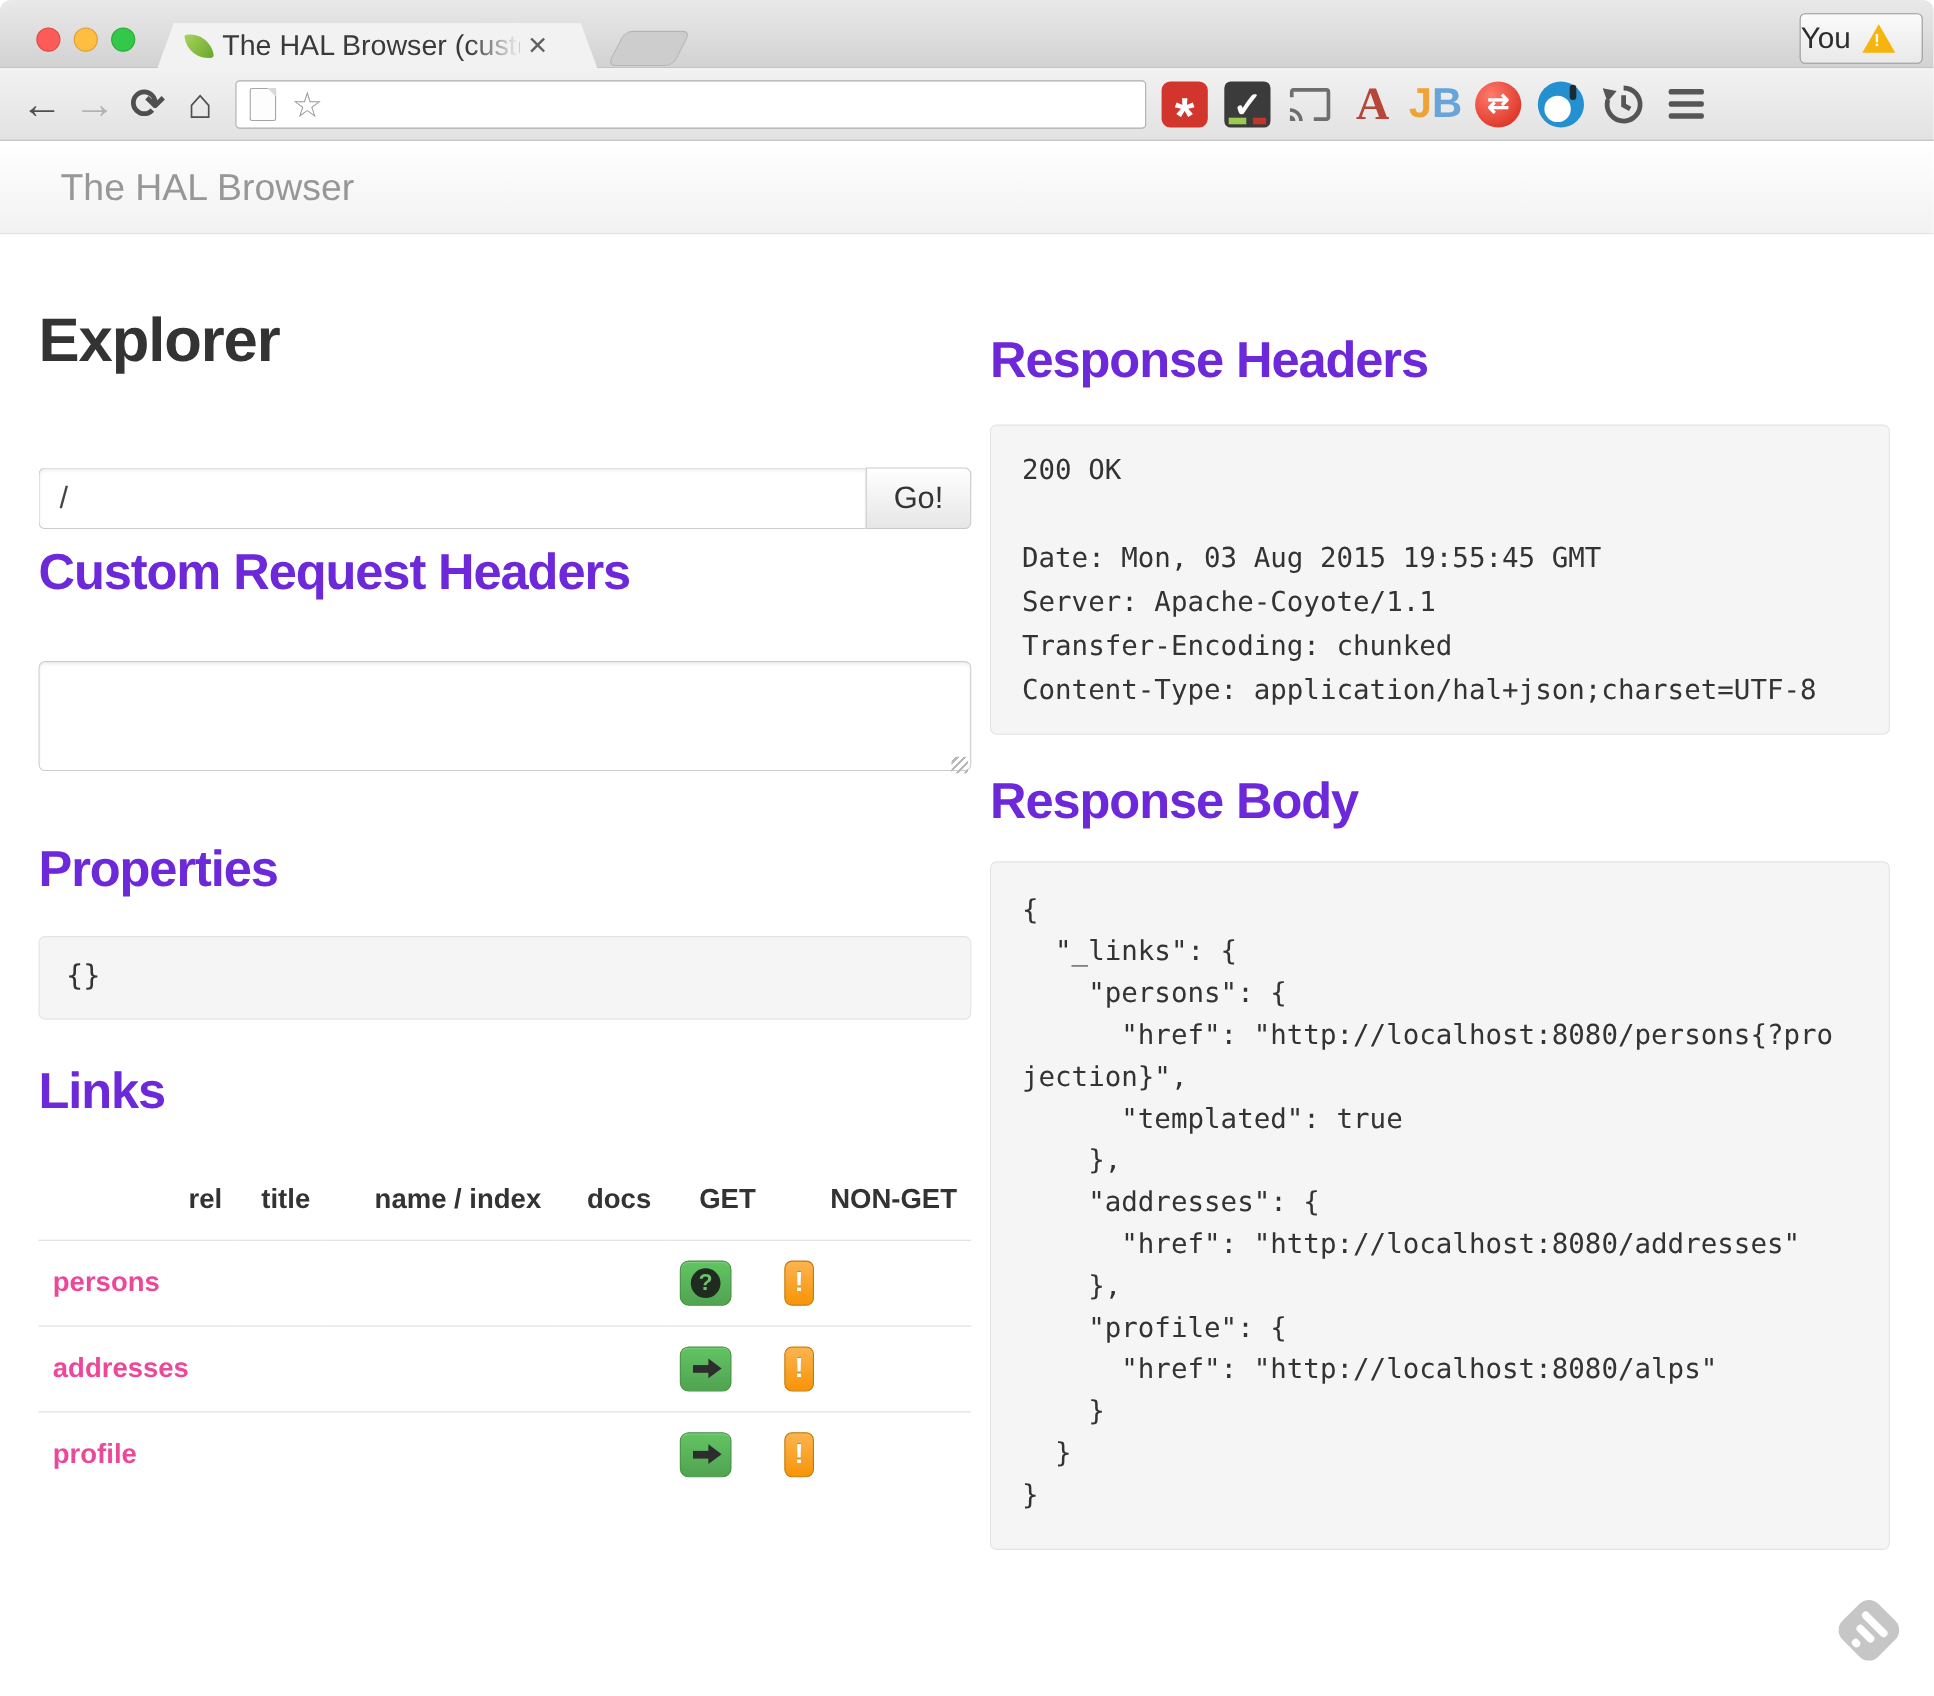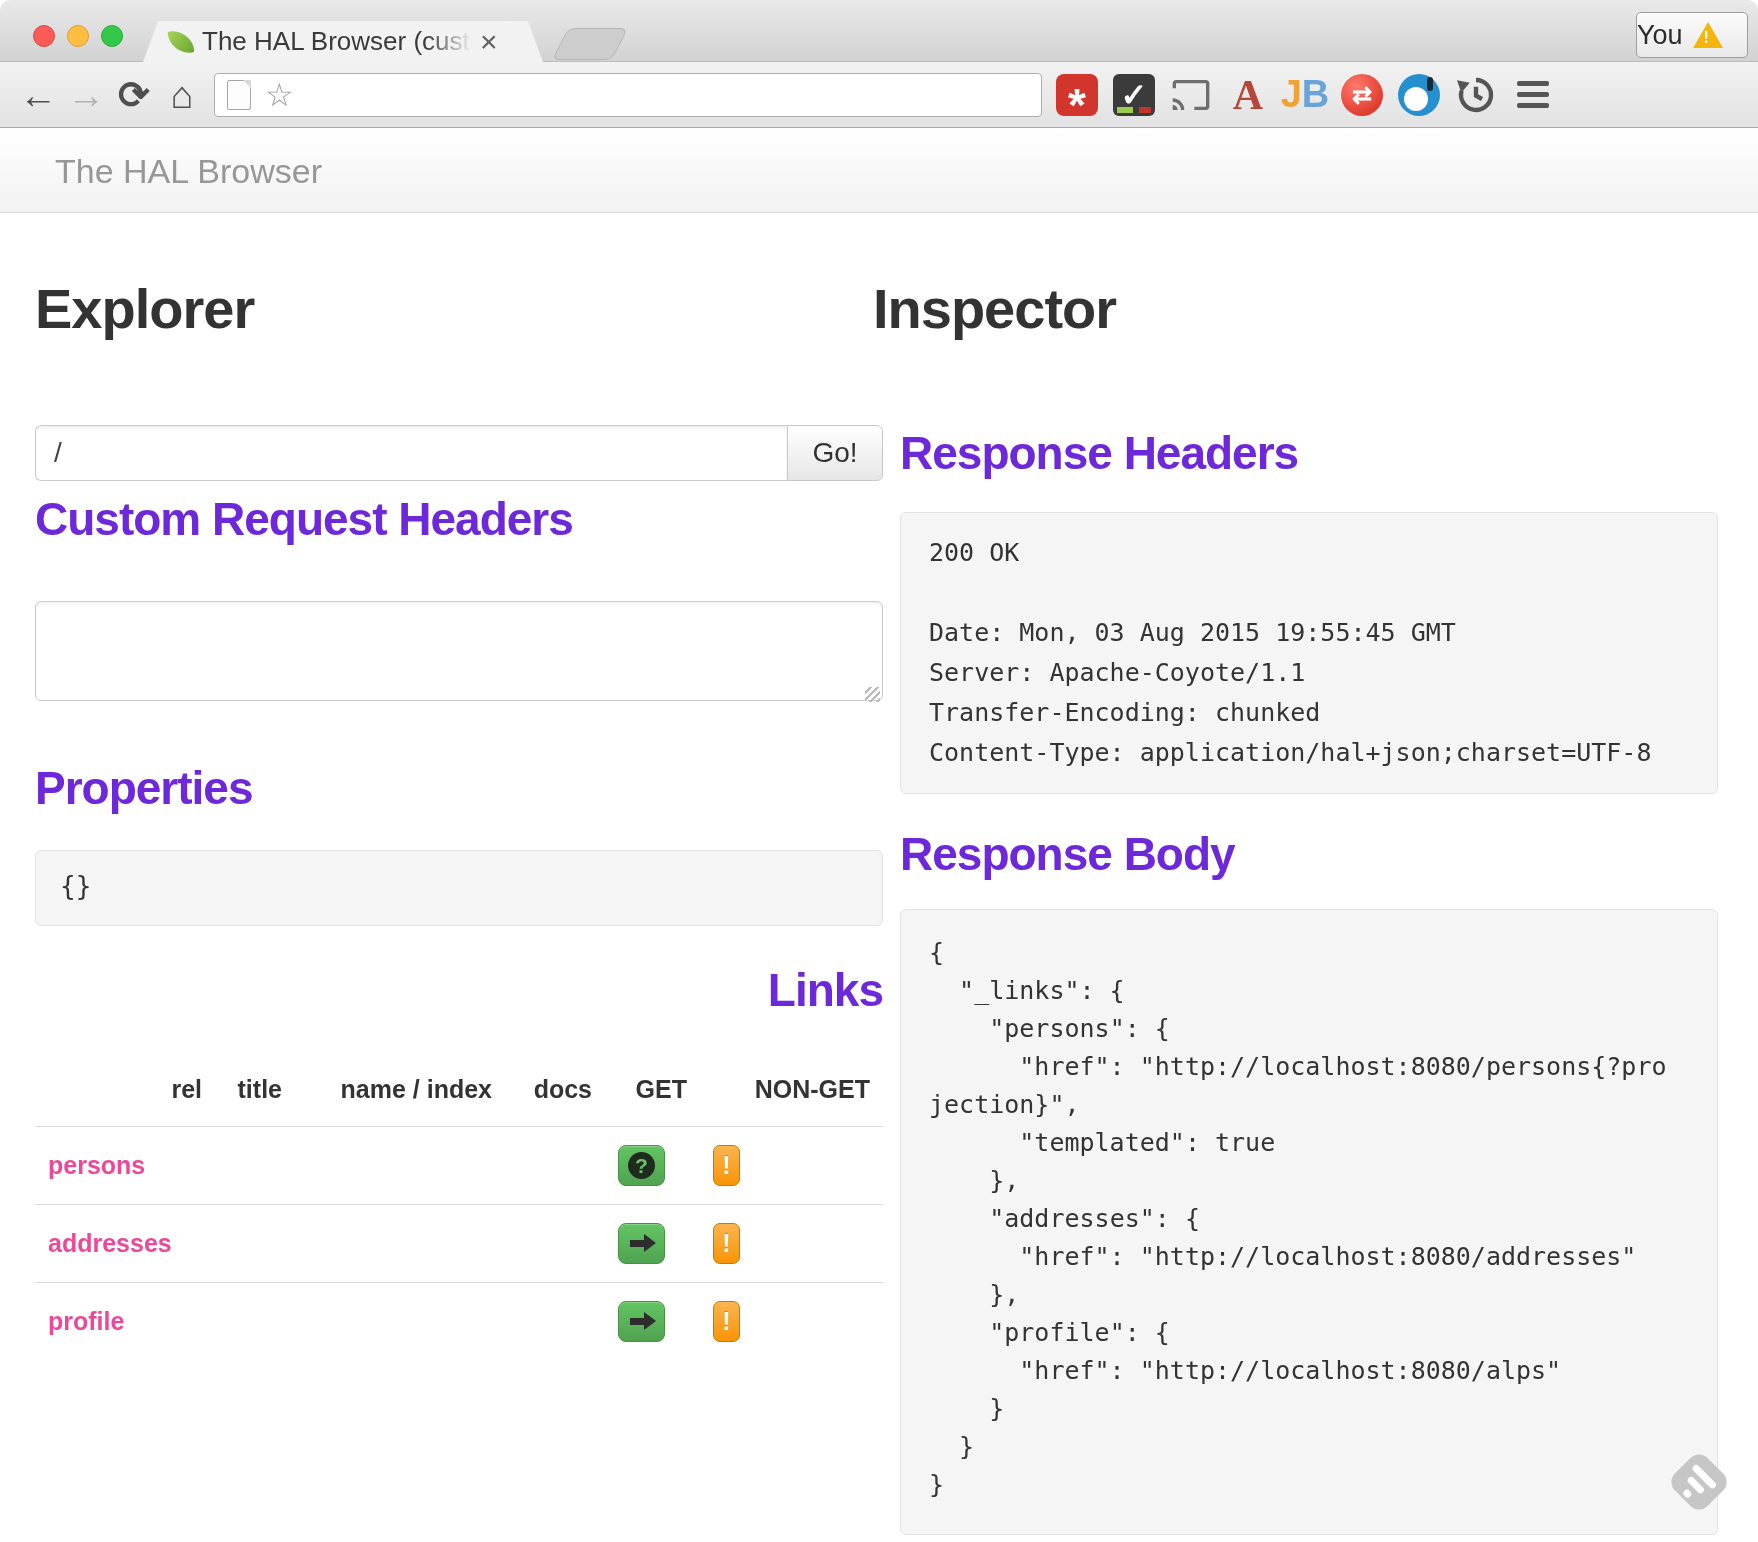--- a/index.html
+++ b/index.html
@@ -102,21 +102,21 @@
   textarea.headers-ta { width:848px; height:100px; border:1px solid #ccc; border-radius:6px; resize:none;
             box-shadow:inset 0 2px 3px rgba(0,0,0,.06); outline:none; }
   .ta-grip { position:absolute; right:3px; bottom:3px; width:15px; height:15px;
              background:repeating-linear-gradient(135deg, transparent 0 3px, #b9b9b9 3px 5px); }
 
   .h2-props { margin-top:55px; }
   .well { background:#f5f5f5; border:1px solid #e3e3e3; border-radius:6px; }
   .props-well { margin-top:34px; height:76px; padding:20px 24px;
                 font-family:"DejaVu Sans Mono", monospace; font-size:26px; color:#333; }
 
-  .h2-links { margin-top:36px;text-align:right; }
+  .h2-links { margin-top:36px; }
   table.links { margin-top:45px; width:848px; border-collapse:collapse; table-layout:fixed; }
   table.links th { text-align:right; font-size:25px; color:#333; padding:12px 13px 22px;
                    border-bottom:1px solid #ddd; }
   table.links td { height:78px; padding:0 13px; border-top:1px solid #ddd; vertical-align:middle; }
   table.links tr:first-child td { border-top:none; }
   td.rel { font-weight:bold; font-size:25px; color:#ec4899; }
 
   .btn-get { width:47px; height:41px; border-radius:8px; border:1px solid #459245;
              background:linear-gradient(#62c462,#51a351); display:flex; align-items:center;
              justify-content:center; box-shadow:inset 0 1px 0 rgba(255,255,255,.25); }
@@ -310,21 +310,20 @@
               </td>
             <td>
                 <button class="btn-nonget">!</button>
               </td>
           </tr>
         </tbody>
       </table>
     </div>
 
     <div class="col right">
-      <h1>Inspector</h1>
       <div class="insp-sub">
         <h2 class="h2-rh">Response Headers</h2>
         <pre class="well rh-well">200 OK
 
 Date: Mon, 03 Aug 2015 19:55:45 GMT
 Server: Apache-Coyote/1.1
 Transfer-Encoding: chunked
 Content-Type: application/hal+json;charset=UTF-8</pre>
         <h2 class="h2-rb">Response Body</h2>
         <pre class="well rb-well">{

